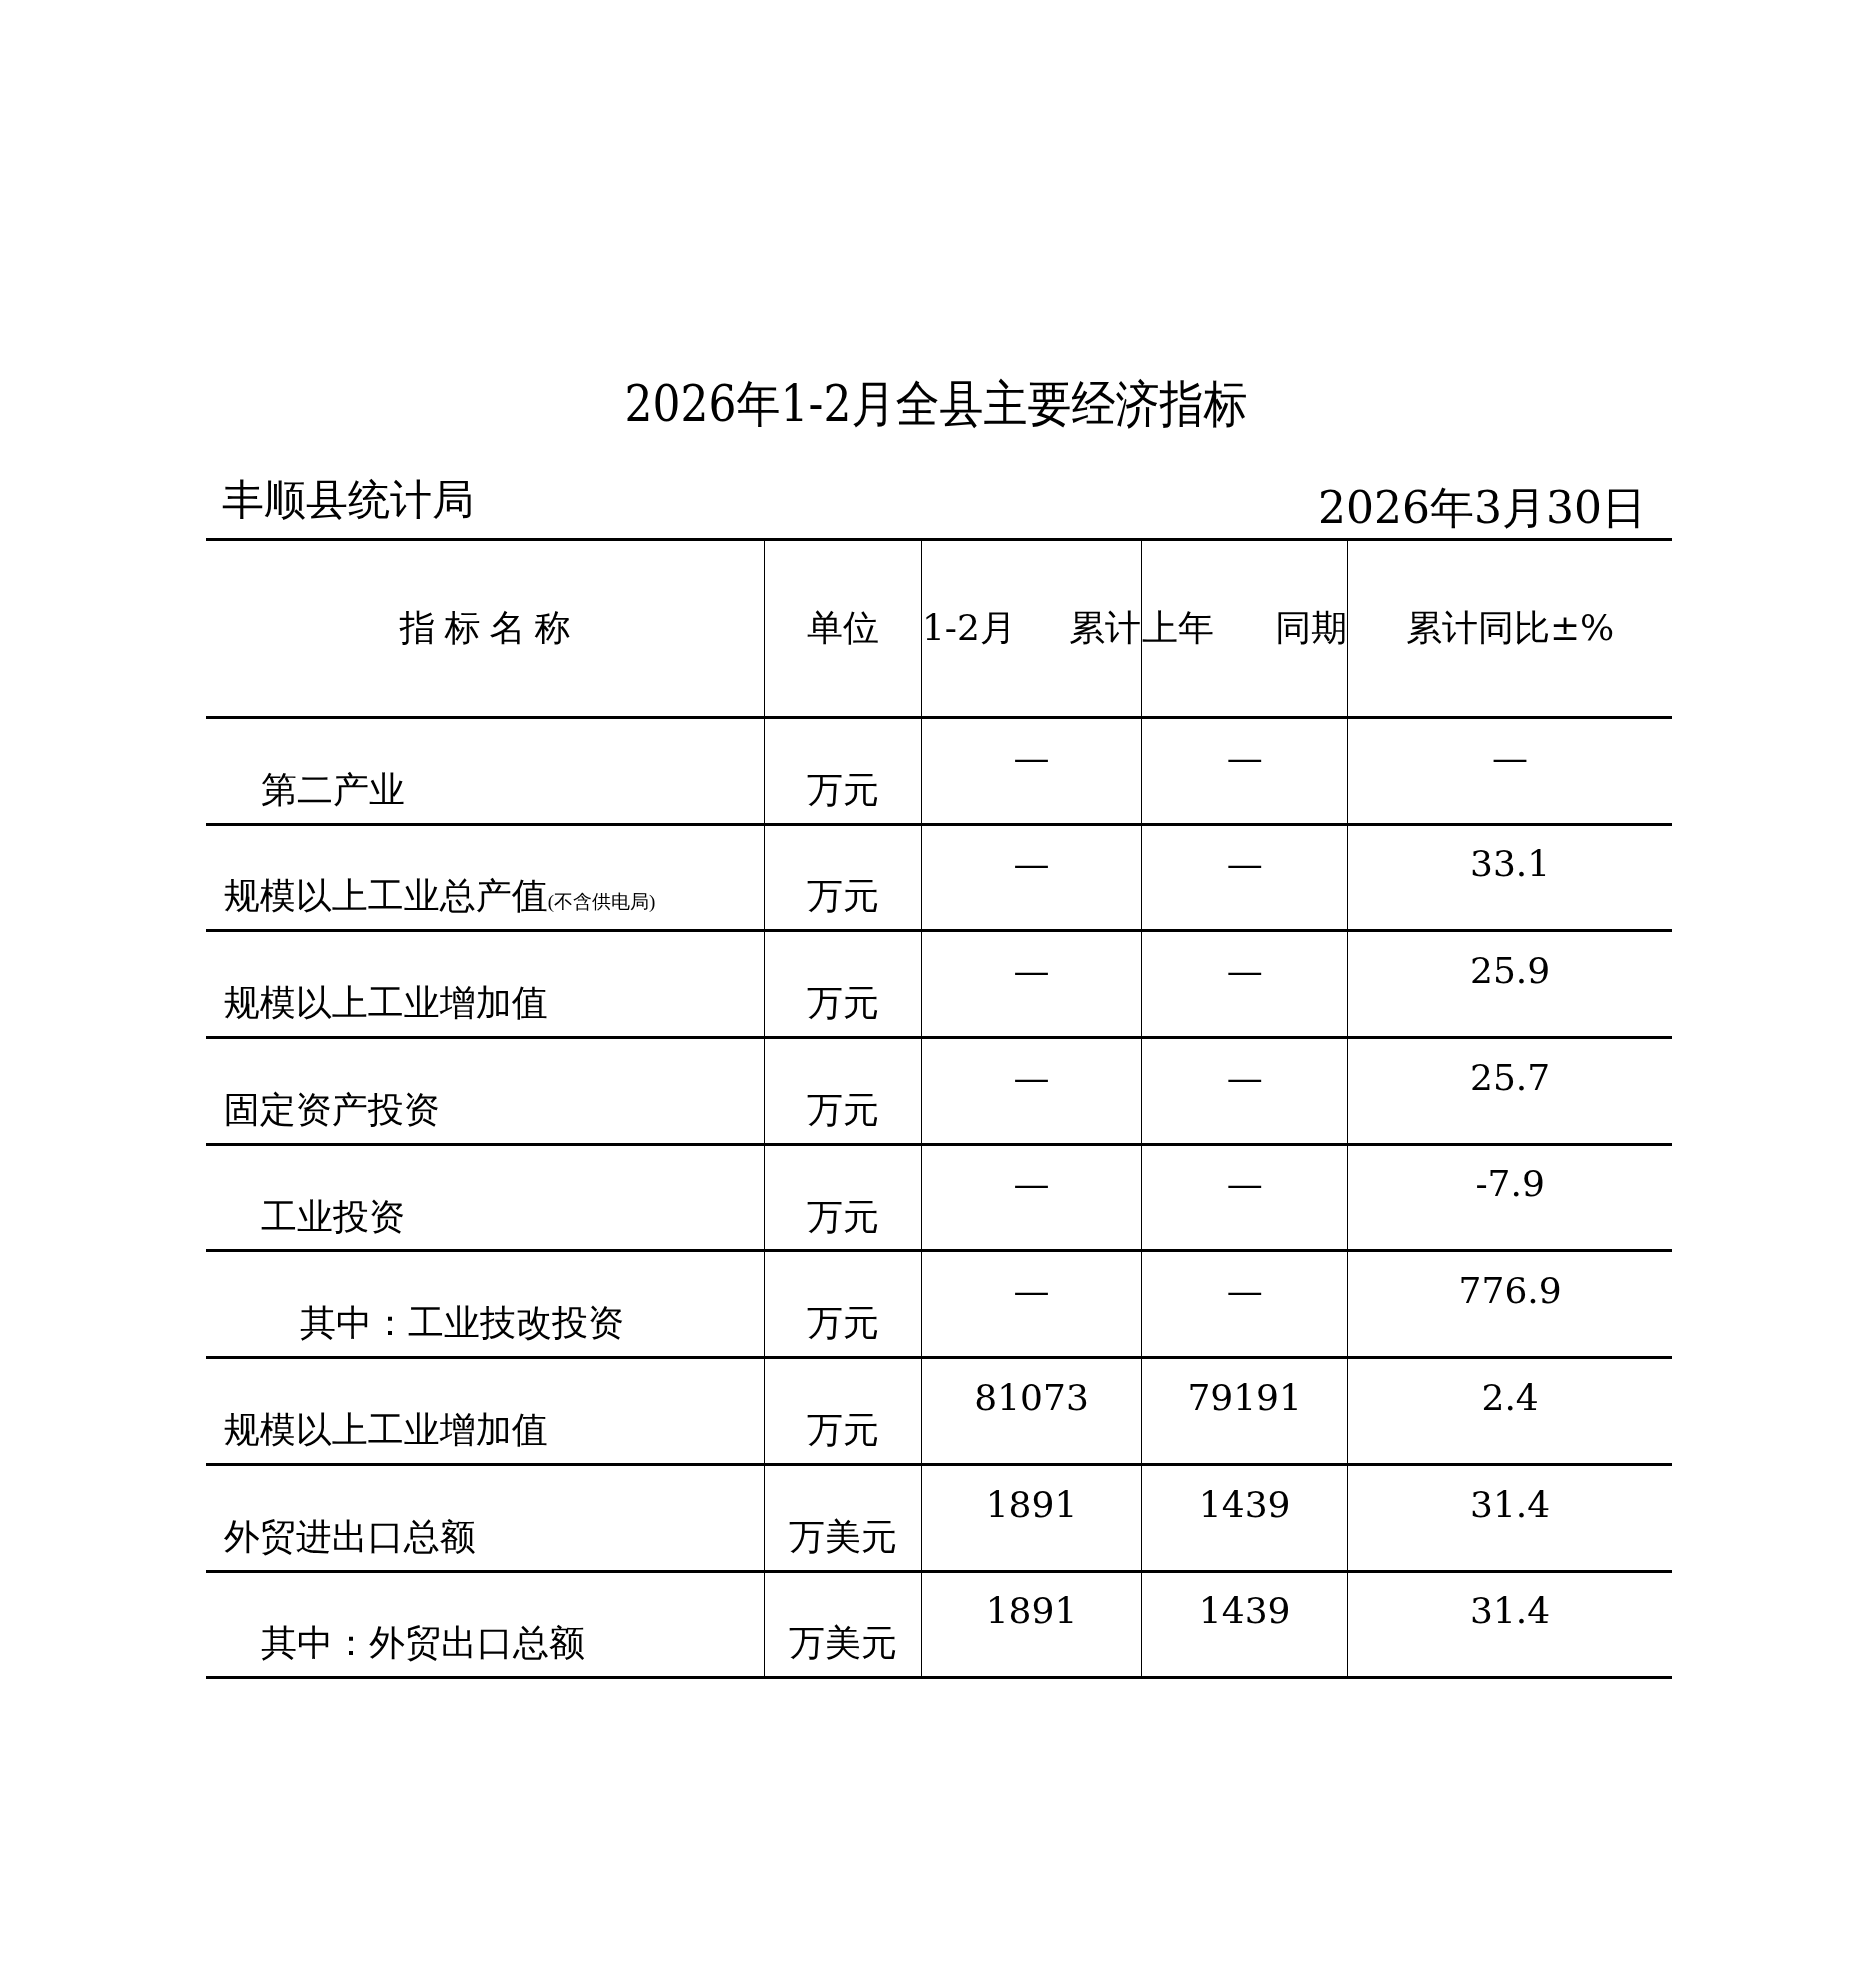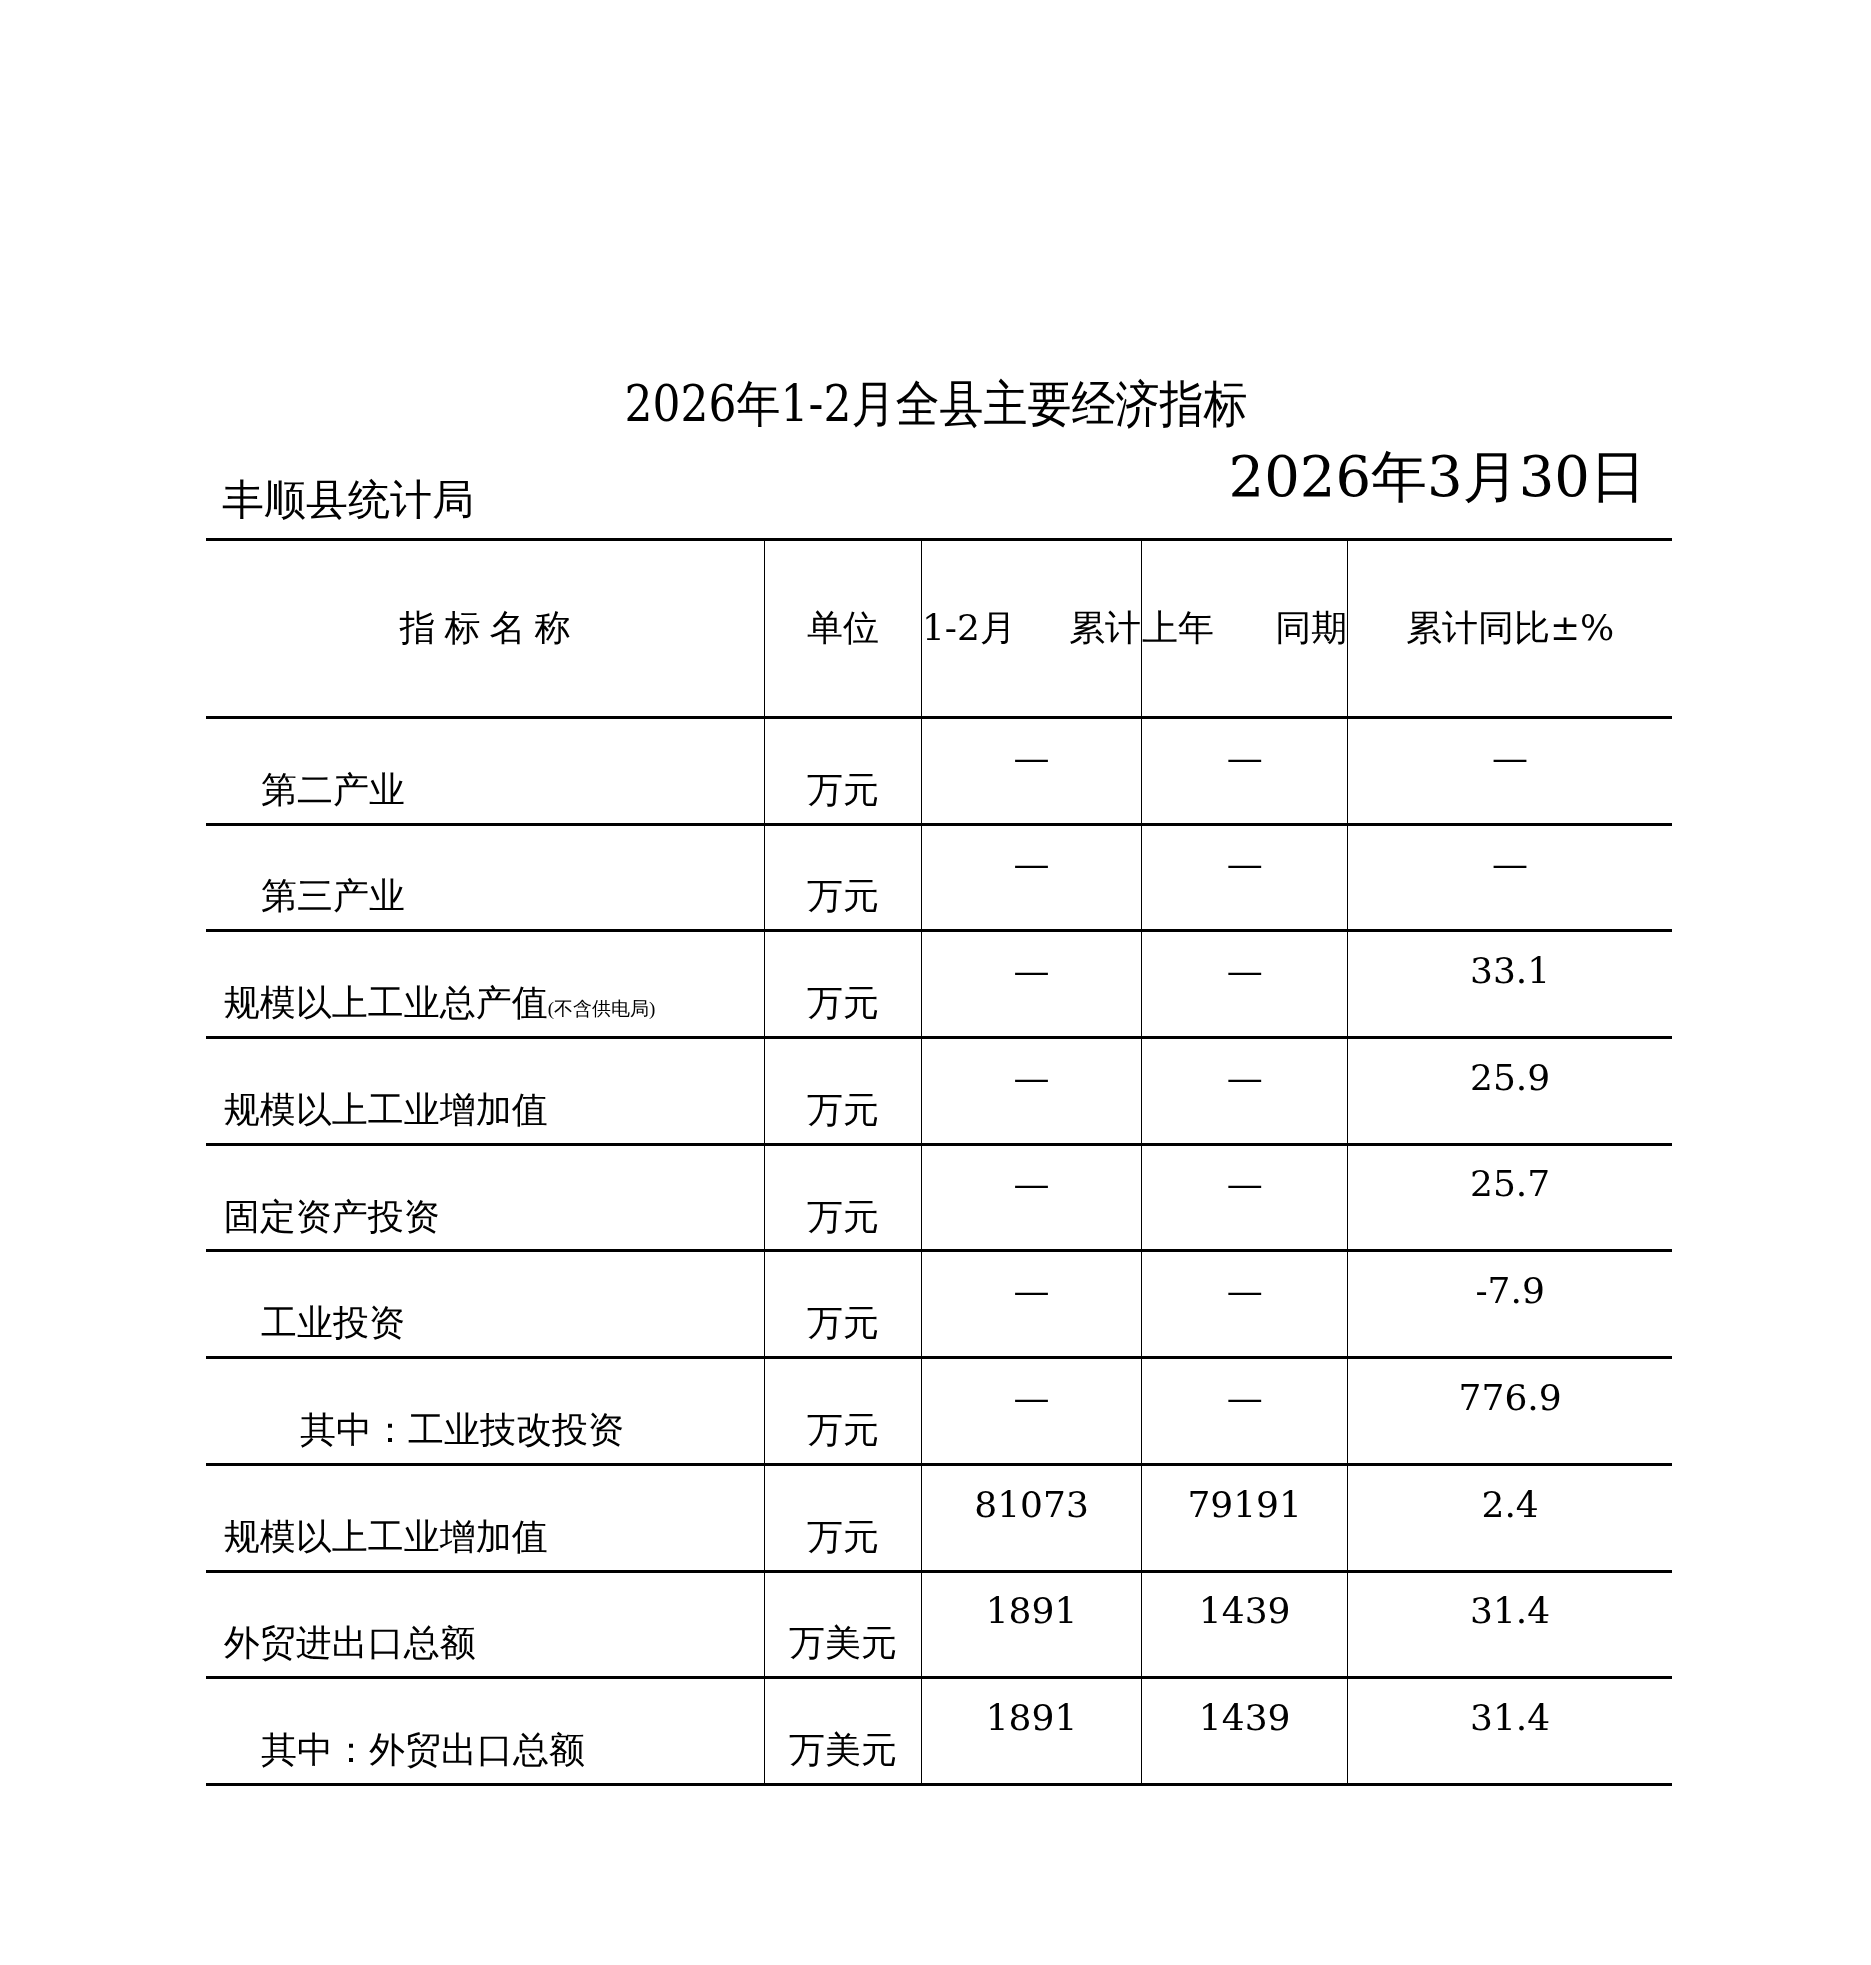--- a/index.html
+++ b/index.html
@@ -1,21 +1,21 @@
 <!DOCTYPE html>
 <html style="font-size:6.3px"><head>
 <meta charset="utf-8">
 <style>
   html, body { margin: 0; padding: 0; background: #ffffff; }
   body { width: 1872px; height: 2647px; position: relative; overflow: hidden;
          font-family: "DejaVu Serif", "Liberation Serif", serif; color: #000; }
   .title { position: absolute; left: 0; width: 1872px; top: 375px; text-align: center;
            font-size: 50px; line-height: 59px; font-weight: normal; transform: scaleX(0.88); }
   .org { position: absolute; left: 222px; top: 474px; font-size: 42px; line-height: 51px; }
-  .date { position: absolute; right: 226px; top: 451px; font-size: 56px; line-height: 51px; }
+  .date { position: absolute; right: 226px; top: 482px; font-size: 44px; line-height: 51px; }
   table.main { position: absolute; left: 206px; top: 538px; width: 1466px;
                border-collapse: collapse; table-layout: fixed; }
   table.main td, table.main th { border-left: 1.6px solid #000; border-right: 1.6px solid #000;
                padding: 0; font-weight: normal; font-size: 36px; }
   table.main tr { border-top: 3.9px solid #000; border-bottom: 3.9px solid #000; }
   table.main td:first-child, table.main th:first-child { border-left: none; font-family: Liberation Serif, serif; }
   table.main td:last-child, table.main th:last-child { border-right: none; }
   th.hdr { height: 175px; text-align: center; vertical-align: middle; }
   .hdr-two { display: flex; flex-direction: row; justify-content: space-between;
              height: 134px; align-items: center; }
@@ -58,27 +58,20 @@
           <span>上年</span>
           <span>同期</span>
         </div>
       </th>
       <th class="hdr">累计同比±%</th>
     </tr>
   </thead>
   <tbody id="tbody">
       <tr>
         <td class="cell name ind1"><span>第二产业</span><span class="small"></span></td>
-        <td class="cell unit">万元</td>
-        <td class="cell num">—</td>
-        <td class="cell num">—</td>
-        <td class="cell num">—</td>
-      </tr>
-      <tr>
-        <td class="cell name ind1"><span>第三产业</span><span class="small"></span></td>
         <td class="cell unit">万元</td>
         <td class="cell num">—</td>
         <td class="cell num">—</td>
         <td class="cell num">—</td>
       </tr>
       <tr>
         <td class="cell name"><span>规模以上工业总产值</span><span class="small">(不含供电局)</span></td>
         <td class="cell unit">万元</td>
         <td class="cell num">—</td>
         <td class="cell num">—</td>

